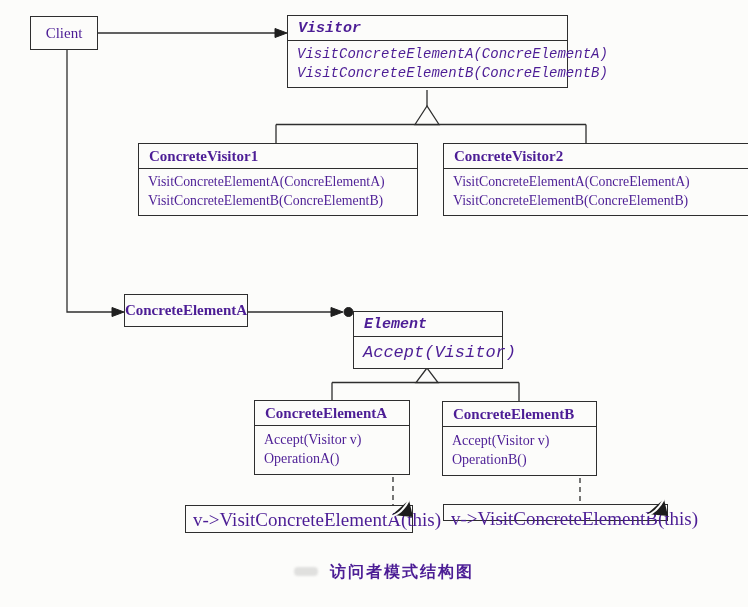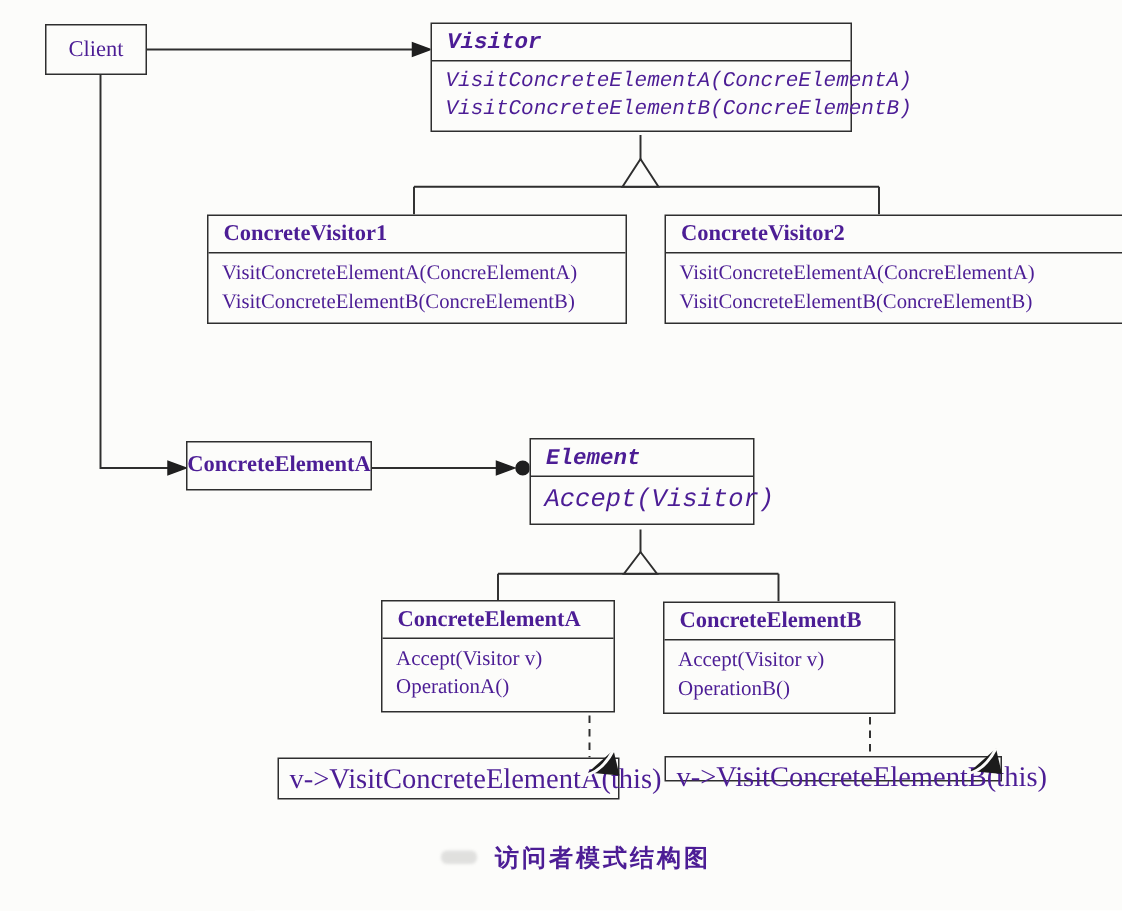--- a/index.html
+++ b/index.html
@@ -117,21 +117,21 @@
     <div class="b">
       <span>VisitConcreteElementA(ConcreElementA)</span>
       <span>VisitConcreteElementB(ConcreElementB)</span>
     </div>
   </div>
 
   <div class="simple bold" style="left:124px; top:294px; width:124px; height:33px;">
     <span>ConcreteElementA</span>
   </div>
 
-  <div class="cls" style="left:353px; top:292px; width:150px;">
+  <div class="cls" style="left:353px; top:311px; width:150px;">
     <div class="t it">Element</div>
     <div class="b it" style="font-size:17px;">
       <span>Accept(Visitor)</span>
     </div>
   </div>
 
   <div class="cls" style="left:254px; top:400px; width:156px;">
     <div class="t">ConcreteElementA</div>
     <div class="b" style="font-size:14px; height:49px;">
       <span>Accept(Visitor v)</span>

